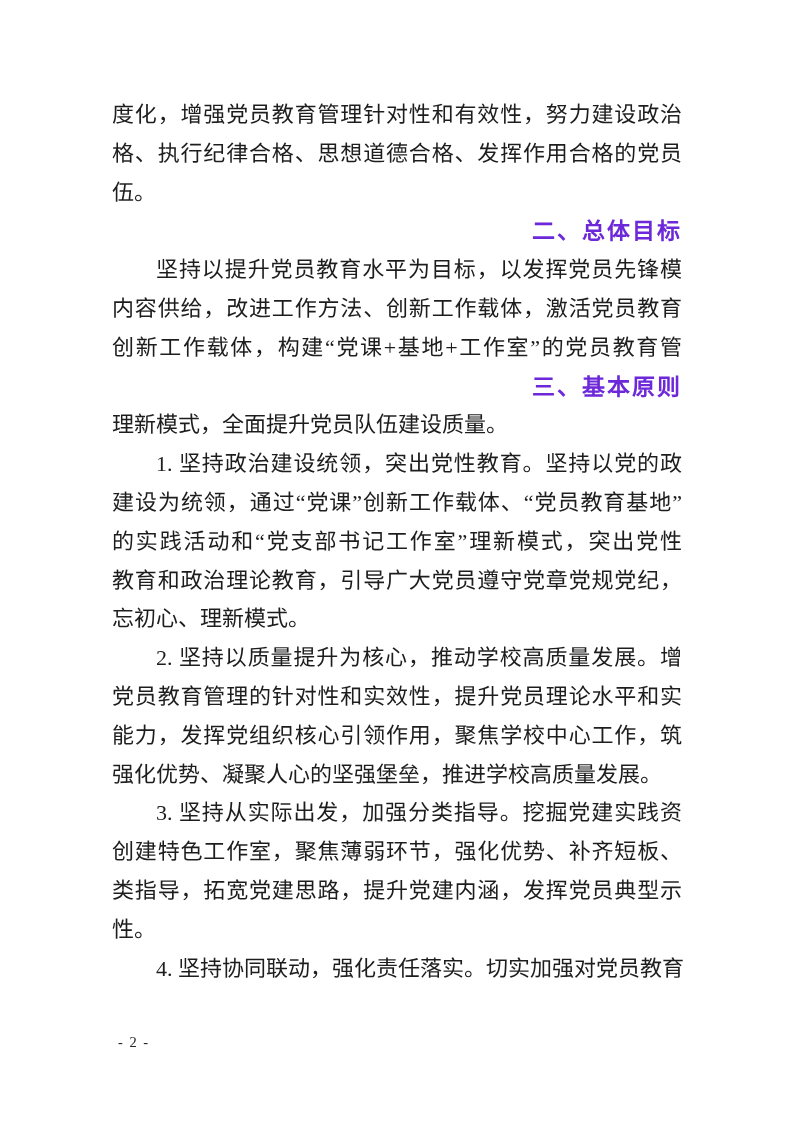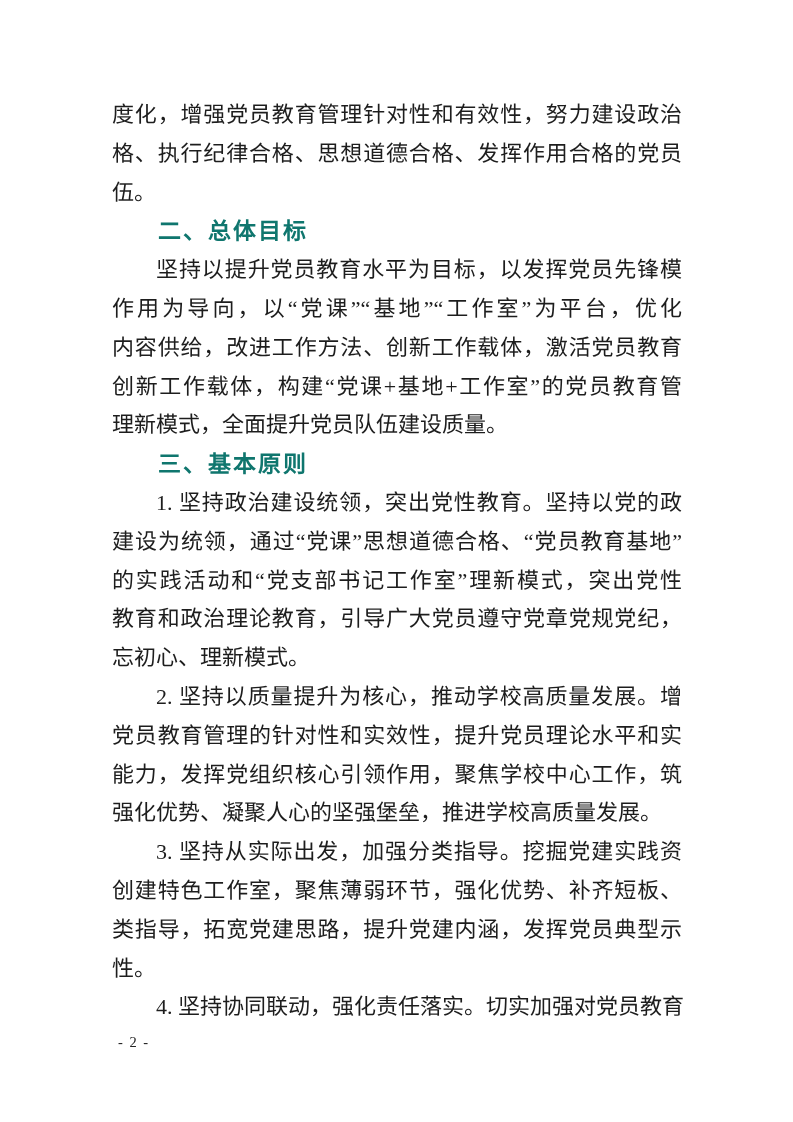--- a/index.html
+++ b/index.html
@@ -41,23 +41,24 @@
   .line.end {
     text-align: left;
   }
   .line.indent {
     text-indent: 2em;
   }
   .line.heading {
     font-family: "Liberation Sans", "DejaVu Sans", sans-serif;
     font-weight: 700;
     font-size: 23px;
-    color: #0f766e;
+    color: #6d28d9;
     text-indent: 2em;
     letter-spacing: 2px;
+    text-align: right;
   }
   .footer-page-number {
     position: absolute;
     left: 118px;
     top: 1034px;
     font-size: 14.5px;
     letter-spacing: 1.5px;
     color: #222222;
     font-family: "Liberation Serif", "DejaVu Serif", serif;
   }
@@ -68,29 +69,28 @@
 <div class="page">
 
   <div class="text-block">
 
     <div class="line just">度化，增强党员教育管理针对性和有效性，努力建设政治合</div>
     <div class="line just">格、执行纪律合格、思想道德合格、发挥作用合格的党员队</div>
     <div class="line end">伍。</div>
 
     <div class="line heading">二、总体目标</div>
     <div class="line just indent">坚持以提升党员教育水平为目标，以发挥党员先锋模范</div>
-    <div class="line just">作用为导向，以“党课”“基地”“工作室”为平台，优化</div>
     <div class="line just">内容供给，改进工作方法、创新工作载体，激活党员教育管</div>
     <div class="line just">创新工作载体，构建“党课+基地+工作室”的党员教育管</div>
+    <div class="line heading">三、基本原则</div>
+
     <div class="line end">理新模式，全面提升党员队伍建设质量。</div>
 
-    <div class="line heading">三、基本原则</div>
-
     <div class="line just indent">1. 坚持政治建设统领，突出党性教育。坚持以党的政治</div>
-    <div class="line just">建设为统领，通过“党课”思想道德合格、“党员教育基地”</div>
+    <div class="line just">建设为统领，通过“党课”创新工作载体、“党员教育基地”</div>
     <div class="line just">的实践活动和“党支部书记工作室”理新模式，突出党性</div>
     <div class="line just">教育和政治理论教育，引导广大党员遵守党章党规党纪，不</div>
     <div class="line end">忘初心、理新模式。</div>
 
     <div class="line just indent">2. 坚持以质量提升为核心，推动学校高质量发展。增强</div>
     <div class="line just">党员教育管理的针对性和实效性，提升党员理论水平和实践</div>
     <div class="line just">能力，发挥党组织核心引领作用，聚焦学校中心工作，筑牢</div>
     <div class="line end">强化优势、凝聚人心的坚强堡垒，推进学校高质量发展。</div>
 
     <div class="line just indent">3. 坚持从实际出发，加强分类指导。挖掘党建实践资源，</div>

